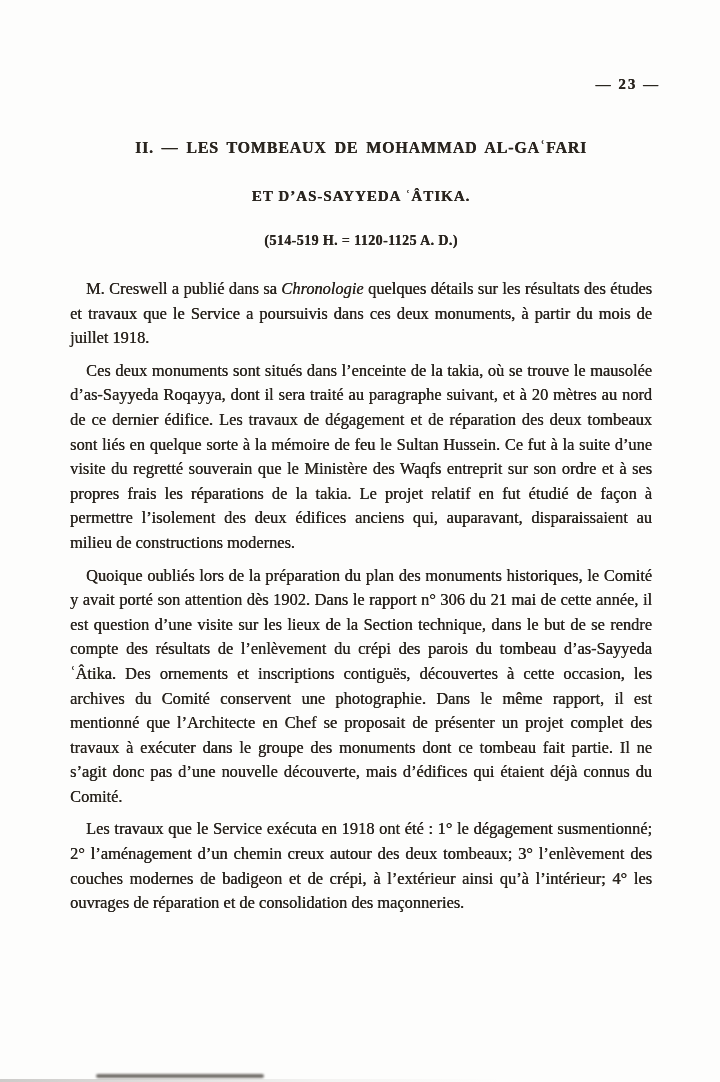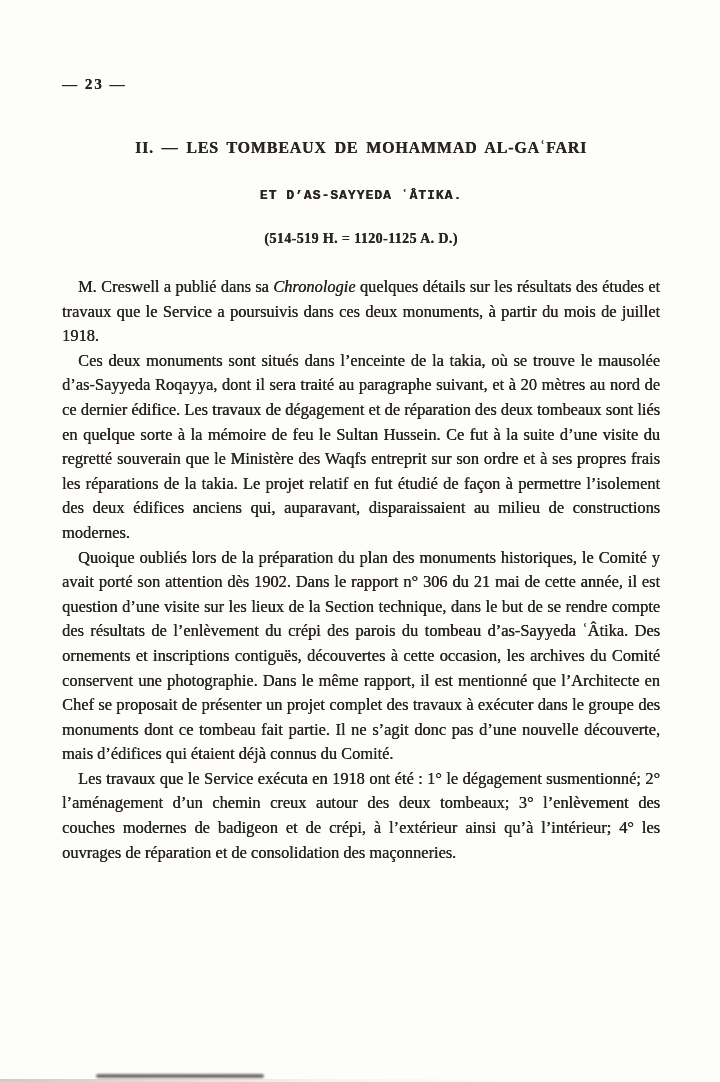--- a/index.html
+++ b/index.html
@@ -14,57 +14,56 @@
     margin: 0 auto;
     background: #fdfdfc;
     box-sizing: border-box;
     padding: 76px 60px 0 62px;
     overflow: hidden;
     font-family: "Liberation Serif", "DejaVu Serif", serif;
     color: #2a251f;
     text-shadow: 0.3px 0 0 currentColor;
   }
   .page-number {
-    text-align: left;
+    text-align: right;
     font-weight: 700;
     font-size: 15px;
     letter-spacing: 2px;
     margin-bottom: 46px;
   }
   .heading {
     text-align: center;
     font-weight: 700;
     font-size: 16px;
     letter-spacing: 0.8px;
     word-spacing: 3px;
     margin-bottom: 31px;
   }
   .subheading {
     text-align: center;
     font-weight: 700;
-    font-size: 13px;
+    font-size: 15px;
     letter-spacing: 1px;
     margin-bottom: 28px;
-    font-family: Liberation Mono, monospace;
   }
   .dateline {
     text-align: center;
     font-weight: 700;
     font-size: 14px;
     letter-spacing: 0.4px;
     margin-bottom: 28px;
     margin-top: 28px;
   }
   .body-text {
     font-size: 16.4px;
     line-height: 24.6px;
     text-align: justify;
   }
   .body-text p {
-    margin: 0;
+    margin: 8px;
     text-indent: 16px;
   }
   .body-text i {
     font-style: italic;
   }
   .scan-mark {
     position: absolute;
     left: 96px;
     bottom: 4px;
     width: 168px;

